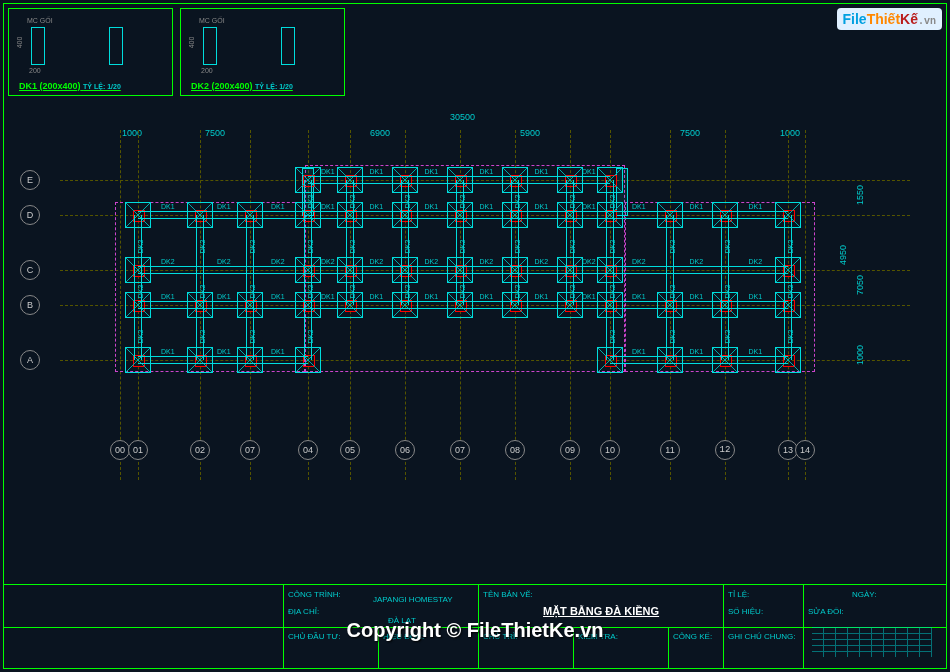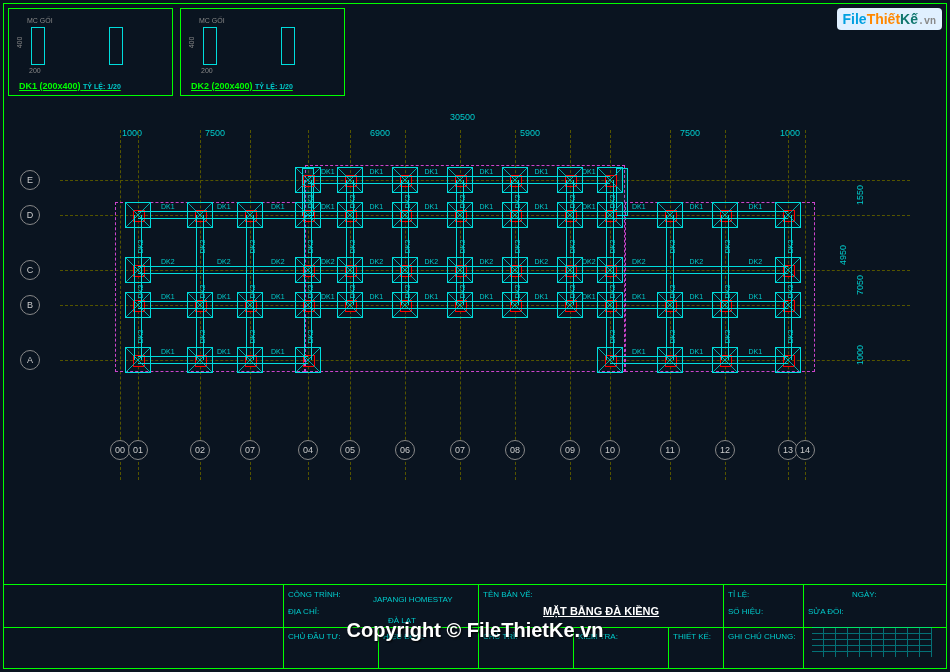--- a/index.html
+++ b/index.html
@@ -22,21 +22,21 @@
   right: 8px;
   top: 8px;
   background: #e0f0ff;
   border-radius: 4px;
   padding: 3px 6px;
   font-size: 14px;
   font-weight: bold;
 }
 .logo .file { color: #00a0e0; }
 .logo .thiet { color: #ff8800; }
-.logo .ke { color: #0f766e; }
+.logo .ke { color: #b91c1c; }
 .logo .vn { color: #888; font-size: 10px; font-family: Liberation Mono, monospace; }
 
 .detail-box {
   position: absolute;
   border: 1px solid #00ff00;
   top: 8px;
   height: 88px;
 }
 .detail-box1 { left: 8px; width: 165px; }
 .detail-box2 { left: 180px; width: 165px; }
@@ -278,21 +278,21 @@
       <div class="bubble" style="left: 390px; top: 310px;">07</div>
       <div class="grid-line-v" style="left: 455px;"></div>
       <div class="bubble" style="left: 445px; top: 310px;">08</div>
       <div class="grid-line-v" style="left: 510px;"></div>
       <div class="bubble" style="left: 500px; top: 310px;">09</div>
       <div class="grid-line-v" style="left: 550px;"></div>
       <div class="bubble" style="left: 540px; top: 310px;">10</div>
       <div class="grid-line-v" style="left: 610px;"></div>
       <div class="bubble" style="left: 600px; top: 310px;">11</div>
       <div class="grid-line-v" style="left: 665px;"></div>
-      <div class="bubble" style="left: 655px; top: 310px;">12</div>
+      <div class="bubble" style="left: 655px; top: 310px; font-family: Liberation Mono, monospace;">12</div>
       <div class="grid-line-v" style="left: 728px;"></div>
       <div class="bubble" style="left: 718px; top: 310px;">13</div>
       <div class="grid-line-v" style="left: 745px;"></div>
       <div class="bubble" style="left: 735px; top: 310px;">14</div>
     </div>
 
   <div class="outline-magenta" style="left:55px; top:72px; width:190px; height:170px;"></div>
   <div class="outline-magenta" style="left:245px; top:35px; width:320px; height:207px;"></div>
   <div class="outline-magenta" style="left:565px; top:72px; width:190px; height:170px;"></div>
 
@@ -481,18 +481,18 @@
   <div class="drawing-title" style="left:540px; top:20px;">MẶT BẰNG ĐÀ KIỀNG</div>
   <div class="tb-cell" style="left:725px; top:5px;">TỈ LỆ:</div>
   <div class="tb-cell" style="left:849px; top:5px;">NGÀY:</div>
   <div class="tb-cell" style="left:725px; top:22px;">SỐ HIỆU:</div>
   <div class="tb-cell" style="left:805px; top:22px;">SỬA ĐỔI:</div>
 
   <div class="tb-cell" style="left:285px; top:47px;">CHỦ ĐẦU TƯ:</div>
   <div class="tb-cell" style="left:380px; top:47px;">HIỆU ĐỐC:</div>
   <div class="tb-cell" style="left:480px; top:47px;">CHỦ TRÌ:</div>
   <div class="tb-cell" style="left:575px; top:47px;">KIỂM TRA:</div>
-  <div class="tb-cell" style="left:670px; top:47px;">THIẾT KẾ:</div>
+  <div class="tb-cell" style="left:670px; top:47px;">CÔNG KẾ:</div>
   <div class="tb-cell" style="left:725px; top:47px;">GHI CHÚ CHUNG:</div>
   <div class="hatch-block"></div>
 </div>
 
 <div class="watermark">Copyright © FileThietKe.vn</div>
 
 </body></html>

